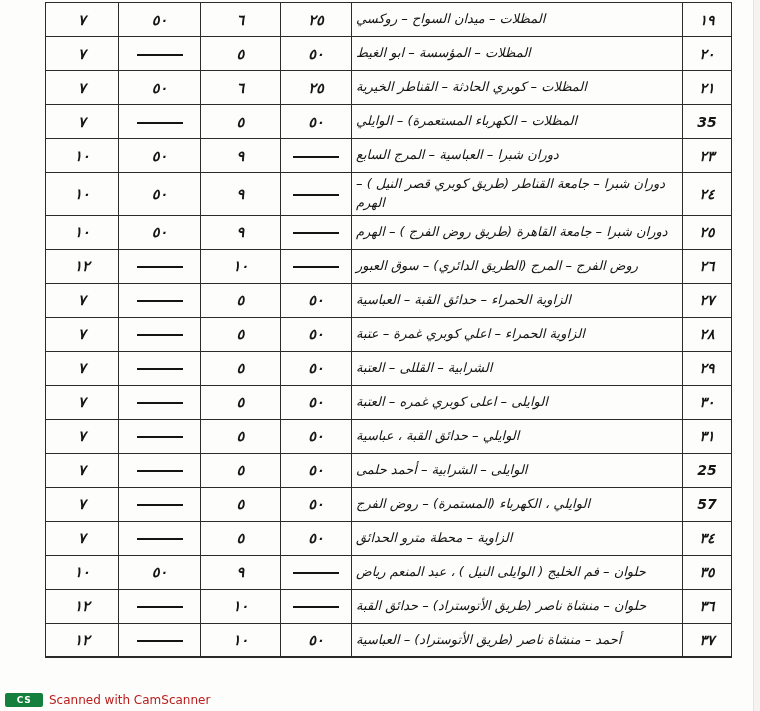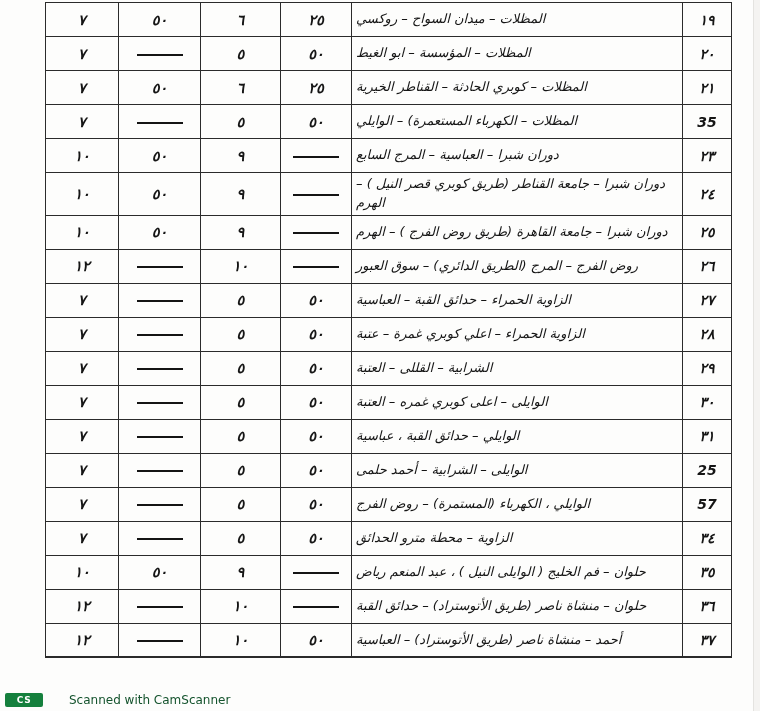--- a/index.html
+++ b/index.html
@@ -72,23 +72,22 @@
   .cs-badge {
     width: 38px; height: 14px;
     background: #15803d;
     color: #ffffff;
     font-size: 9px; font-weight: 700;
     display: flex; align-items: center; justify-content: center;
     border-radius: 2px;
     letter-spacing: 0.5px;
   }
   .wm-text {
-    color: #14532d;
+    color: #b91c1c;
     font-size: 12px;
-    margin-left: 20px;
   }
 </style>
 </head>
 <body>
 
 <div class="scan-page">
 
   <table class="routes">
     <tbody>
   <tr>

